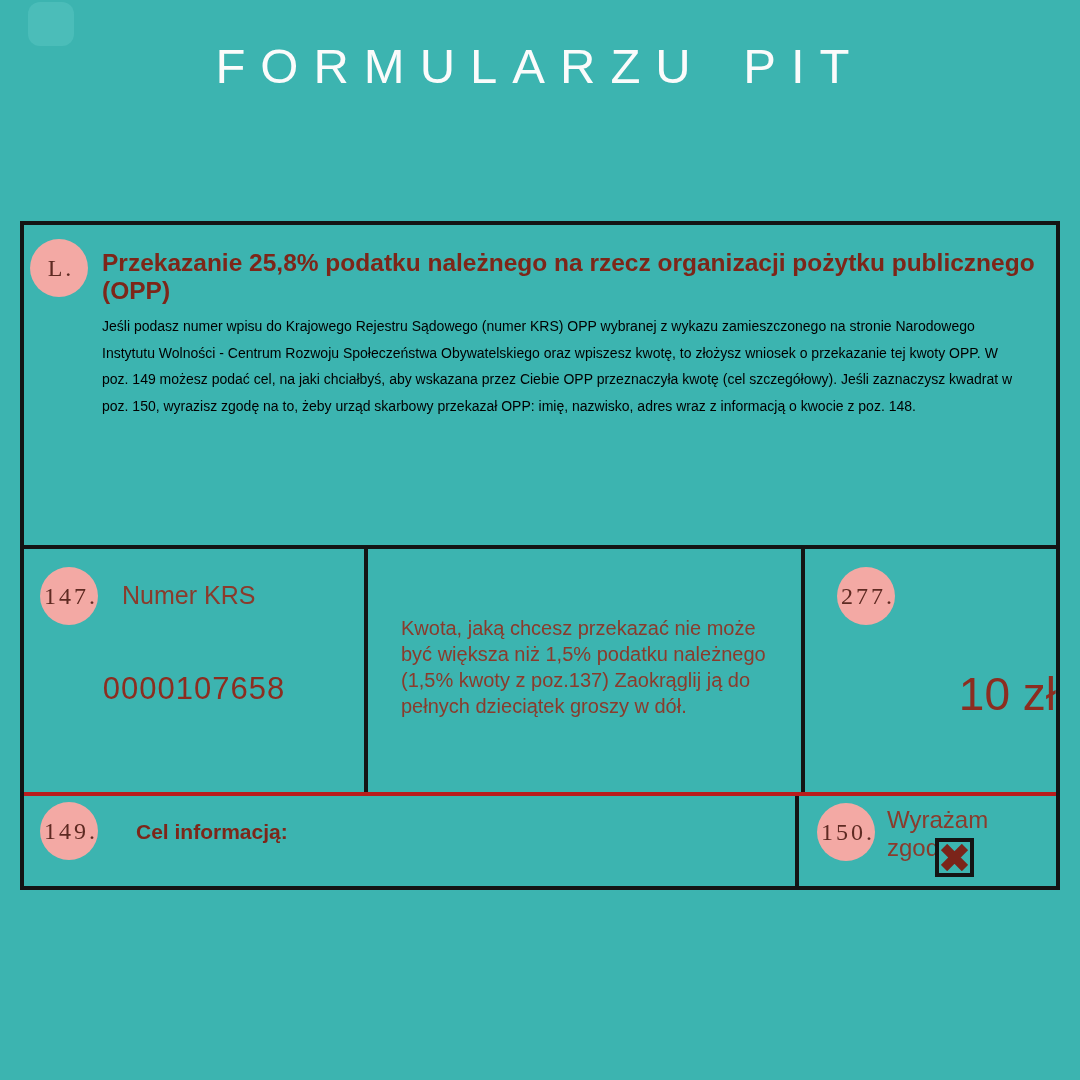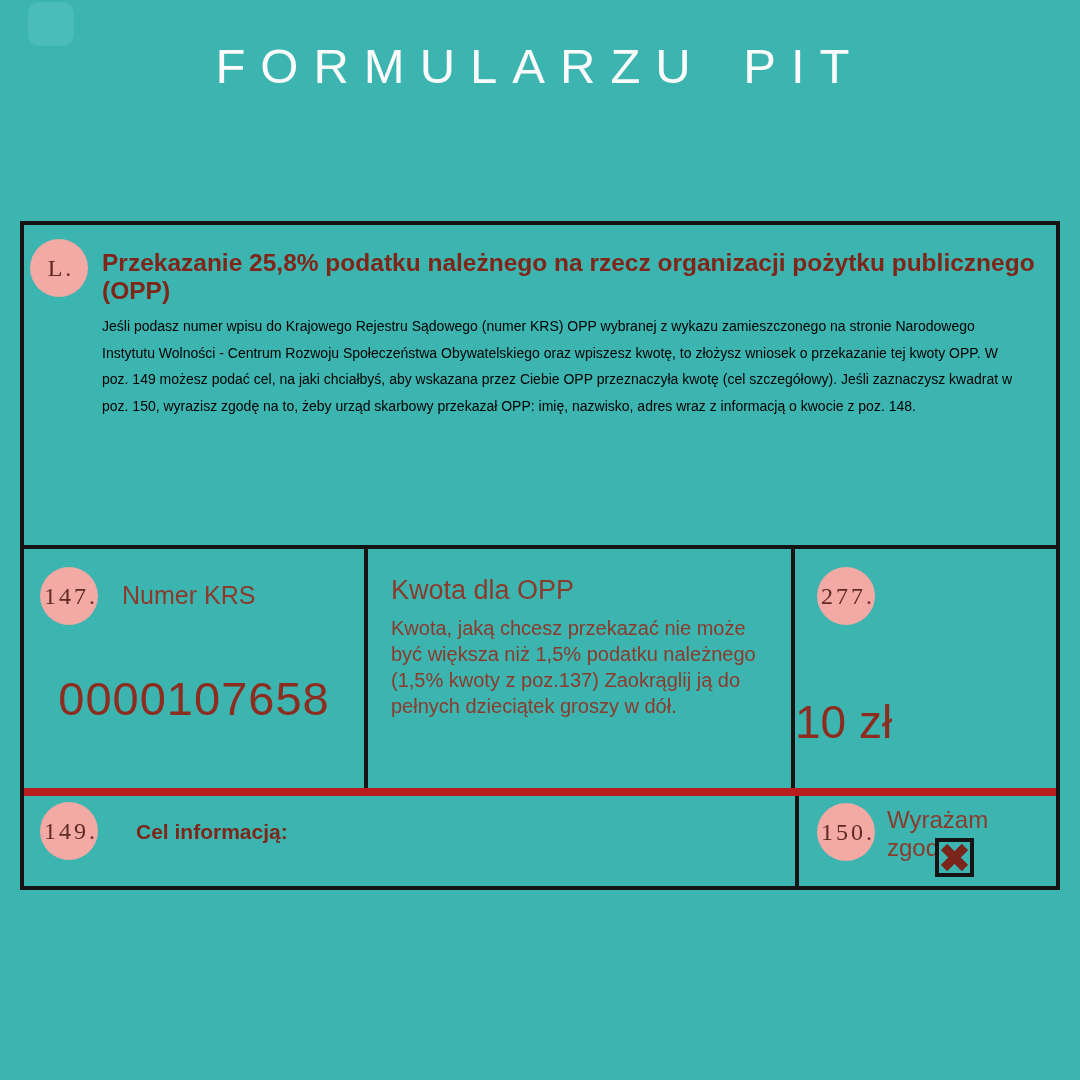--- a/index.html
+++ b/index.html
@@ -32,21 +32,22 @@
   .form-box {
     position: absolute; left: 20px; top: 221px;
     width: 1040px; height: 669px;
     border: 4px solid #141414;
     display: grid;
     grid-template-rows: 324px 247px 1fr;
   }
   .sec-top { position: relative; border-bottom: 4px solid #141414; }
   .sec-mid {
     display: grid; grid-template-columns: 344px 427px 1fr;
-    border-bottom: 8px solid #b91c1c;
+    border-bottom: 4px solid #b91c1c;
+    gap: 10px;
   }
   .sec-bottom { display: grid; grid-template-columns: 775px 1fr; }
   .cell { position: relative; }
   .br { border-right: 4px solid #141414; }
 
   .badge {
     position: absolute;
     width: 58px; height: 58px; border-radius: 50%;
     background: #F3A9A4;
     color: #5E2A22;
@@ -68,37 +69,37 @@
   }
 
   .krs-badge { left: 16px; top: 18px; }
   .krs-label {
     position: absolute; left: 98px; top: 32px;
     font-size: 25px; color: #8A3B2C;
   }
   .krs-value {
     position: absolute; left: 0; top: 122px; width: 100%;
     text-align: center;
-    font-size: 47px; color: #8C2D20; letter-spacing: 1px;
+    font-size: 31px; color: #8C2D20; letter-spacing: 1px;
   }
 
   .kwota-heading {
     position: absolute; left: 23px; top: 26px;
     font-size: 27px; font-weight: 500; color: #8A3B2C;
   }
   .kwota-body {
     position: absolute; left: 23px; top: 66px; width: 372px;
     font-size: 20px; line-height: 26px; color: #8A3B2C;
   }
 
   .amount-badge { left: 22px; top: 18px; }
   .amount-value {
     position: absolute; left: 0; top: 118px; width: 100%;
-    text-align: left;
-    font-size: 46px; color: #8C2D20; margin-top: 28px;
+    text-align: right;
+    font-size: 46px; color: #8C2D20;
   }
 
   .cel-badge { left: 16px; top: 6px; }
   .cel-label {
     position: absolute; left: 112px; top: 24px;
     font-size: 21px; font-weight: bold; color: #7D2619;
   }
   .cel-value {
     position: absolute; left: 327px; top: 24px;
     font-size: 21px; color: #8A3B2C;
@@ -135,21 +136,20 @@
     <div class="intro-body">Jeśli podasz numer wpisu do Krajowego Rejestru Sądowego (numer KRS) OPP wybranej z wykazu zamieszczonego na stronie Narodowego Instytutu Wolności - Centrum Rozwoju Społeczeństwa Obywatelskiego oraz wpiszesz kwotę, to złożysz wniosek o przekazanie tej kwoty OPP. W poz. 149 możesz podać cel,  na jaki chciałbyś, aby wskazana przez Ciebie OPP przeznaczyła kwotę (cel szczegółowy). Jeśli zaznaczysz kwadrat w poz. 150, wyrazisz zgodę na to, żeby urząd skarbowy przekazał OPP: imię,  nazwisko, adres wraz z informacją o kwocie z poz. 148.</div>
   </div>
 
   <div class="sec-mid">
     <div class="cell br">
       <div class="badge krs-badge">147.</div>
       <div class="krs-label">Numer KRS</div>
       <div class="krs-value">0000107658</div>
     </div>
     <div class="cell br">
-      <div class="kwota-heading">Kwota dla OPP</div>
       <div class="kwota-body">Kwota, jaką chcesz przekazać nie może być większa niż 1,5% podatku należnego (1,5% kwoty z poz.137) Zaokrąglij ją do pełnych dzieciątek groszy w dół.</div>
     </div>
     <div class="cell">
       <div class="badge amount-badge">277.</div>
       <div class="amount-value">10 zł</div>
     </div>
   </div>
 
   <div class="sec-bottom">
     <div class="cell br">

